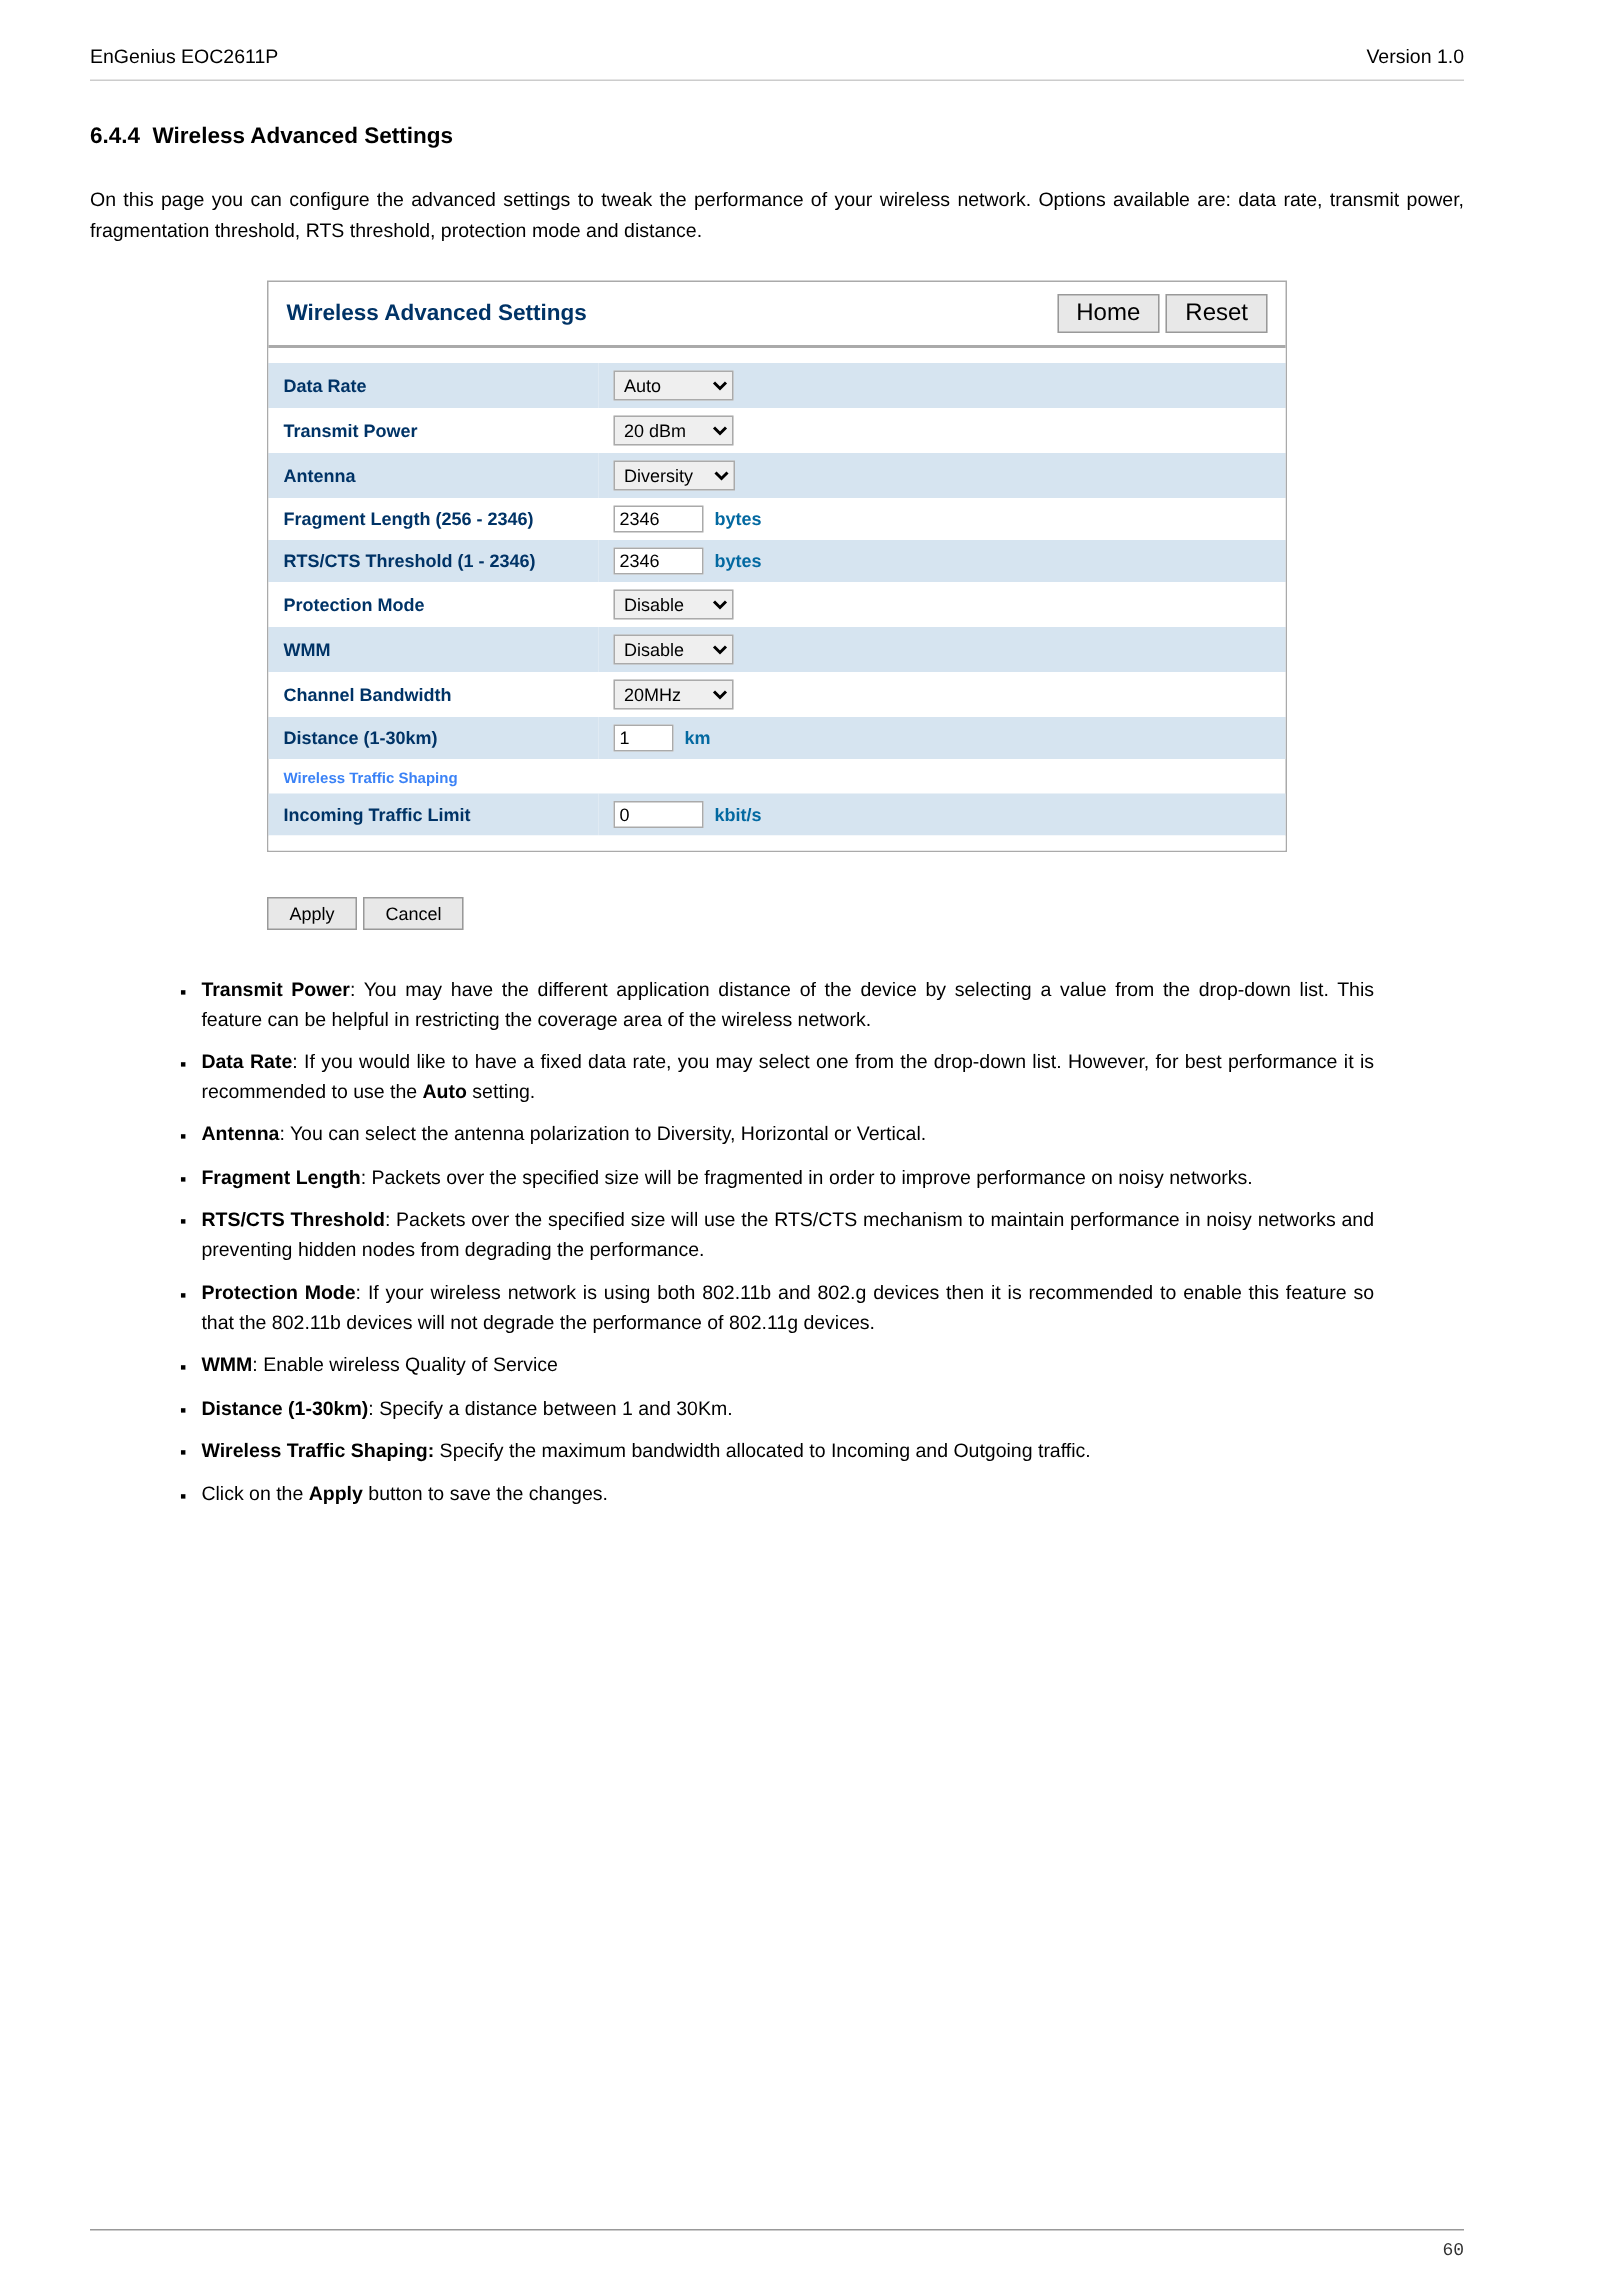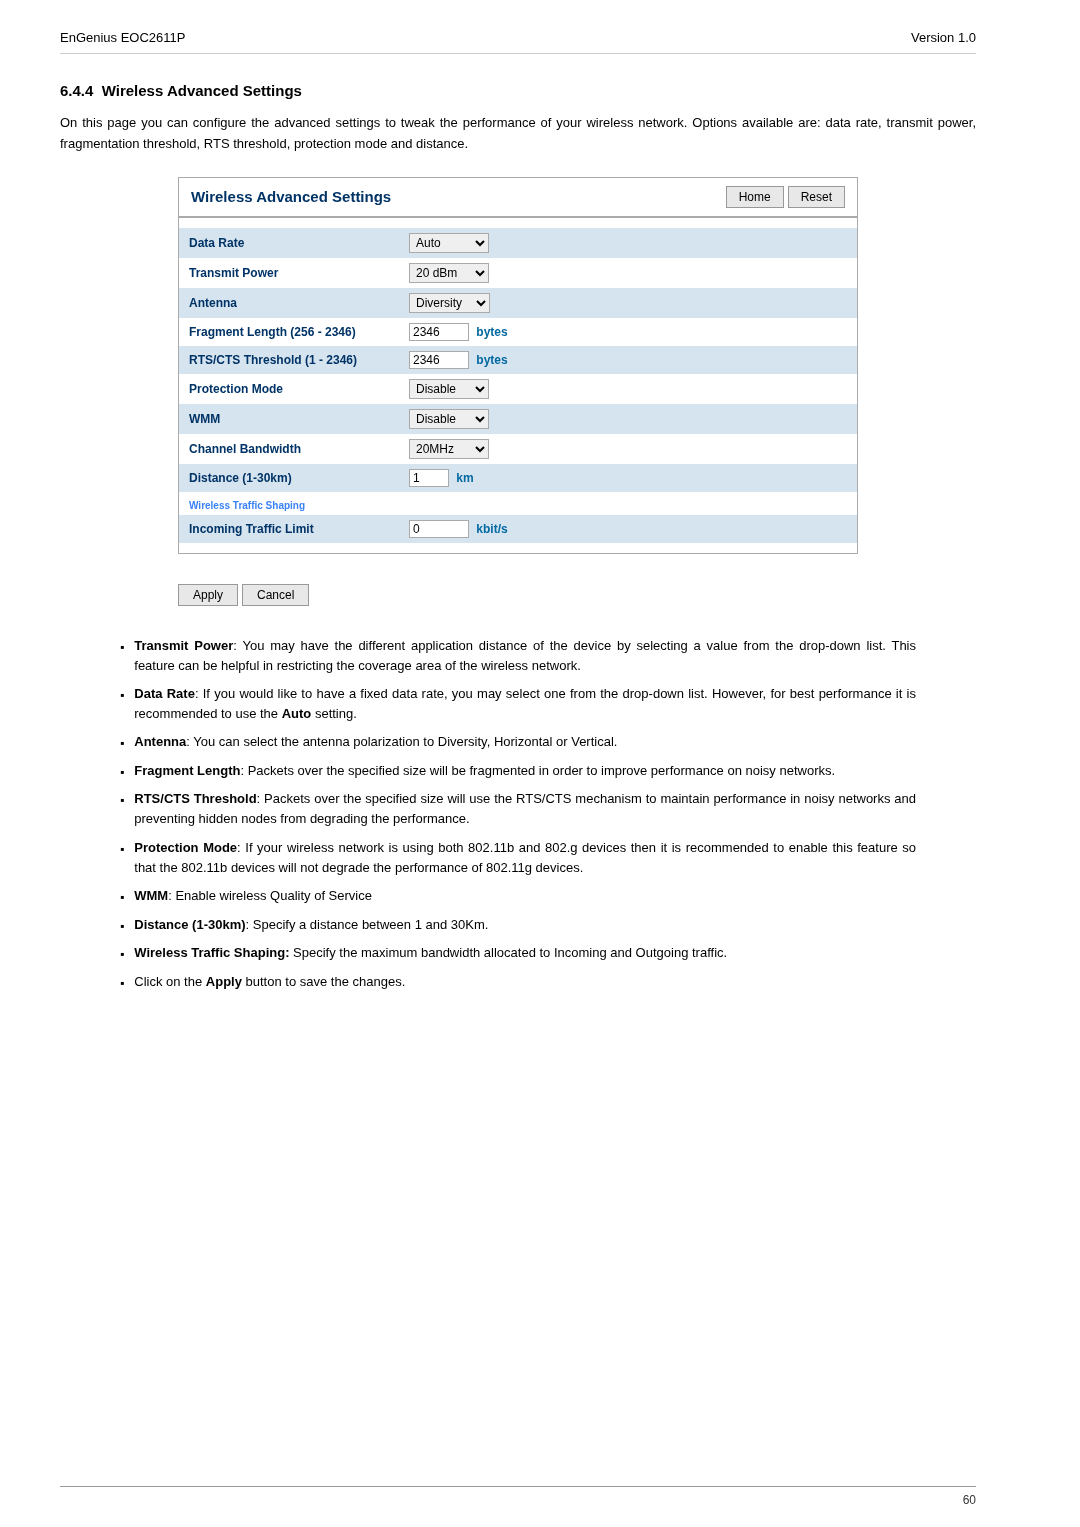--- a/index.html
+++ b/index.html
@@ -53,21 +53,21 @@
       font-size: 15px;
       font-weight: bold;
       color: #003366;
     }
     .header-buttons {
       display: flex;
       gap: 4px;
     }
     .header-btn {
       padding: 3px 12px;
-      font-size: 12px;
+      font-size: 16px;
       border: 1px solid #999;
       background: #e8e8e8;
       cursor: pointer;
     }
     .settings-table {
       width: 100%;
       border-collapse: collapse;
     }
     .settings-table tr:nth-child(odd) {
       background: #d6e4f0;
@@ -160,36 +160,37 @@
       position: absolute;
       bottom: 20px;
       left: 60px;
       right: 60px;
       border-top: 1px solid #999;
       padding-top: 6px;
       display: flex;
       justify-content: flex-end;
       font-size: 12px;
       color: #333;
+      font-family: Liberation Mono, monospace;
     }
     .spacer {
       height: 12px;
     }
   </style>
 </head>
 <body>
 
 <div class="page">
 
   <div class="header-bar">
     <span>EnGenius   EOC2611P</span>
     <span>Version 1.0</span>
   </div>
 
-  <div style="margin-bottom: 14px;">
+  <div style="margin-bottom: 24px;">
     <span class="section-title">
       <span>6.4.4</span>&nbsp;&nbsp;<span>Wireless Advanced Settings</span>
     </span>
   </div>
 
   <p class="intro-text">On this page you can configure the advanced settings to tweak the performance of your wireless network. Options available are: data rate, transmit power, fragmentation threshold, RTS threshold, protection mode and distance.</p>
 
   <div class="settings-panel">
     <div class="settings-header">
       <span class="settings-header-title">Wireless Advanced Settings</span>

